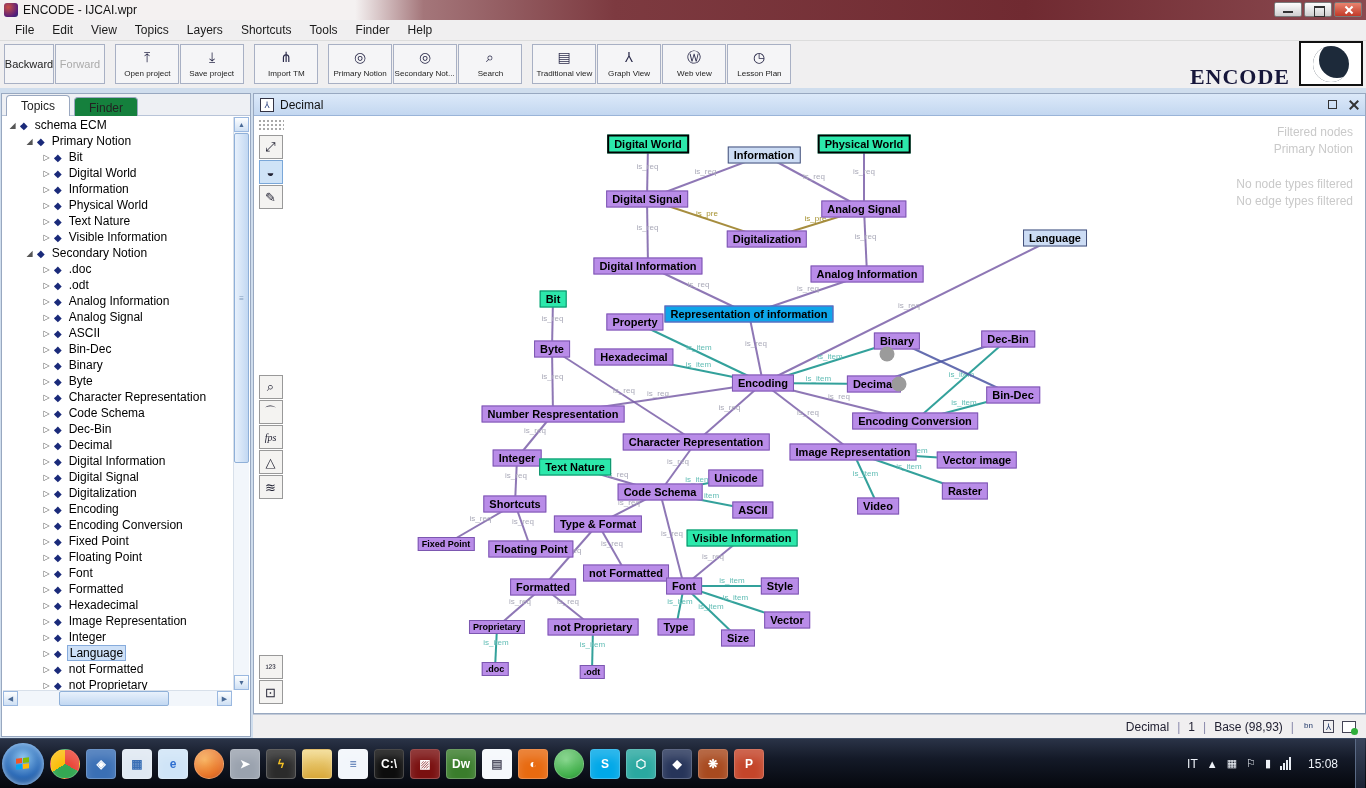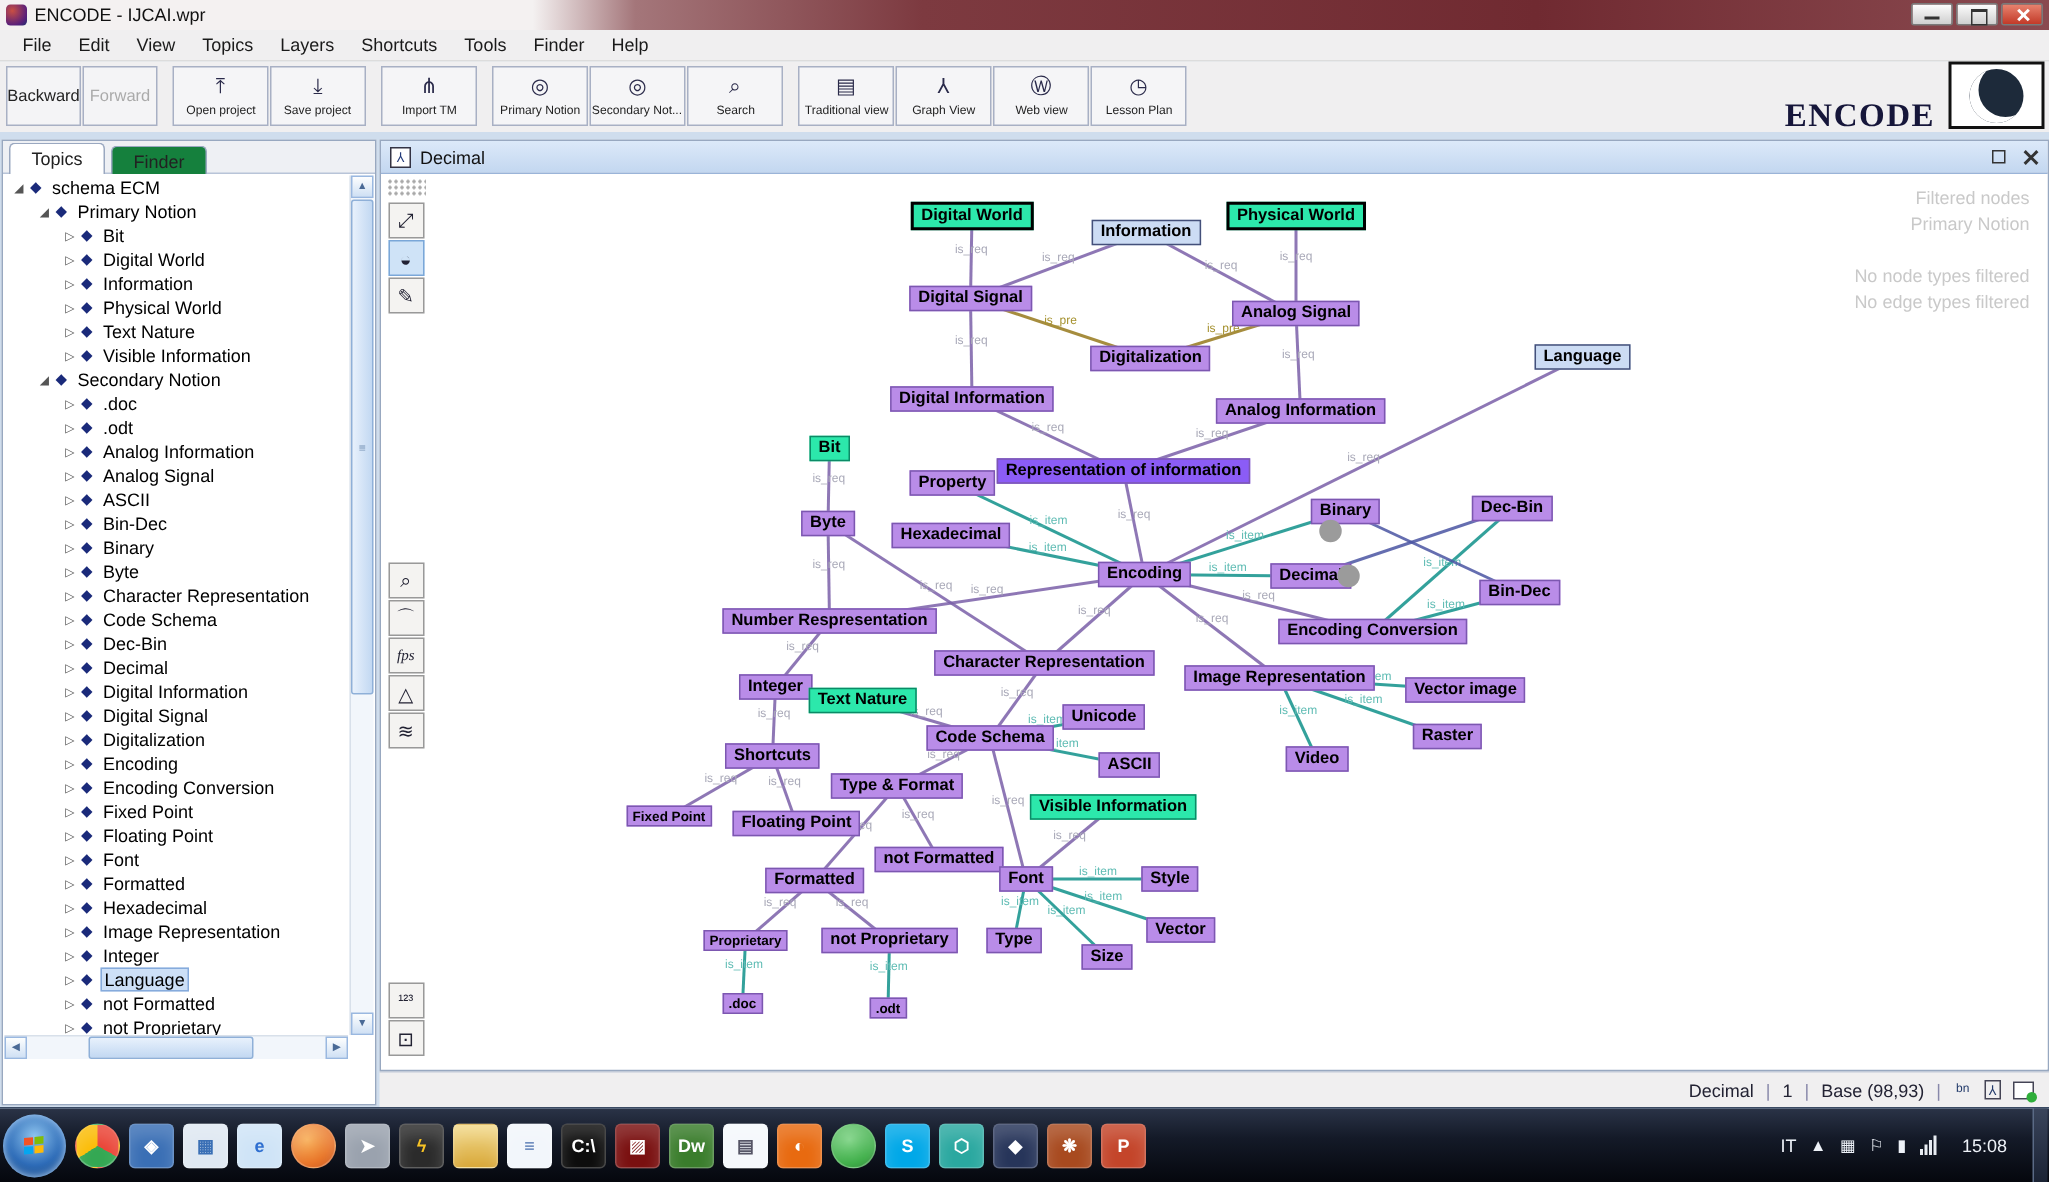--- a/index.html
+++ b/index.html
@@ -578,21 +578,21 @@
       <div class="graph-node" style="left: 510px; top: 39px; background: rgb(204, 220, 244); border: 1.5px solid rgb(68, 80, 122);">Information</div>
       <div class="graph-node" style="left: 610px; top: 28px; background: rgb(44, 232, 171); border: 2.5px solid rgb(0, 0, 0);">Physical World</div>
       <div class="graph-node" style="left: 393px; top: 83px; background: rgb(185, 140, 232); border: 1.5px solid rgb(124, 87, 176);">Digital Signal</div>
       <div class="graph-node" style="left: 610px; top: 93px; background: rgb(185, 140, 232); border: 1.5px solid rgb(124, 87, 176);">Analog Signal</div>
       <div class="graph-node" style="left: 513px; top: 123px; background: rgb(185, 140, 232); border: 1.5px solid rgb(124, 87, 176);">Digitalization</div>
       <div class="graph-node" style="left: 801px; top: 122px; background: rgb(204, 220, 244); border: 1.5px solid rgb(68, 80, 122);">Language</div>
       <div class="graph-node" style="left: 394px; top: 150px; background: rgb(185, 140, 232); border: 1.5px solid rgb(124, 87, 176);">Digital Information</div>
       <div class="graph-node" style="left: 613px; top: 158px; background: rgb(185, 140, 232); border: 1.5px solid rgb(124, 87, 176);">Analog Information</div>
       <div class="graph-node" style="left: 299px; top: 183px; background: rgb(44, 232, 171); border: 1.5px solid rgb(12, 138, 102);">Bit</div>
       <div class="graph-node" style="left: 381px; top: 206px; background: rgb(185, 140, 232); border: 1.5px solid rgb(124, 87, 176);">Property</div>
-      <div class="graph-node" style="left: 495px; top: 198px; background: #8b5cf6; border: 1.5px solid rgb(124, 87, 176);">Representation of information</div>
+      <div class="graph-node" style="left: 495px; top: 198px; background: #0ea5e9; border: 1.5px solid rgb(124, 87, 176);">Representation of information</div>
       <div class="graph-node" style="left: 298px; top: 233px; background: rgb(185, 140, 232); border: 1.5px solid rgb(124, 87, 176);">Byte</div>
       <div class="graph-node" style="left: 380px; top: 241px; background: rgb(185, 140, 232); border: 1.5px solid rgb(124, 87, 176);">Hexadecimal</div>
       <div class="graph-node" style="left: 643px; top: 225px; background: rgb(185, 140, 232); border: 1.5px solid rgb(124, 87, 176);">Binary</div>
       <div class="graph-node" style="left: 754px; top: 223px; background: rgb(185, 140, 232); border: 1.5px solid rgb(124, 87, 176);">Dec-Bin</div>
       <div class="graph-node" style="left: 509px; top: 267px; background: rgb(185, 140, 232); border: 1.5px solid rgb(124, 87, 176);">Encoding</div>
       <div class="graph-node" style="left: 620px; top: 268px; background: rgb(185, 140, 232); border: 1.5px solid rgb(124, 87, 176);">Decimal</div>
       <div class="graph-node" style="left: 759px; top: 279px; background: rgb(185, 140, 232); border: 1.5px solid rgb(124, 87, 176);">Bin-Dec</div>
       <div class="graph-node" style="left: 661px; top: 305px; background: rgb(185, 140, 232); border: 1.5px solid rgb(124, 87, 176);">Encoding Conversion</div>
       <div class="graph-node" style="left: 299px; top: 298px; background: rgb(185, 140, 232); border: 1.5px solid rgb(124, 87, 176);">Number Respresentation</div>
       <div class="graph-node" style="left: 442px; top: 326px; background: rgb(185, 140, 232); border: 1.5px solid rgb(124, 87, 176);">Character Representation</div>

